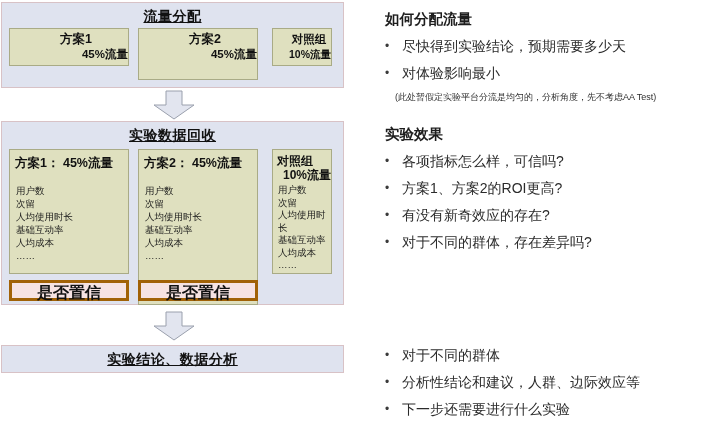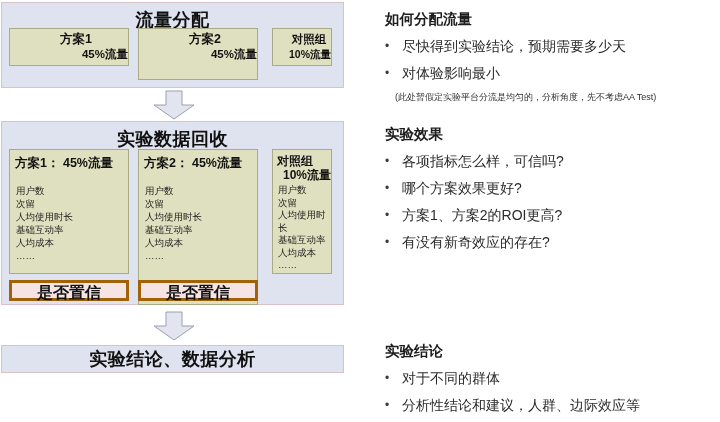--- a/index.html
+++ b/index.html
@@ -45,23 +45,24 @@
   }
   #panel-conclusion {
     top: 345px;
     width: 343px;
     height: 28px;
   }
 
   .panel-title {
     text-align: center;
     font-weight: bold;
-    font-size: 18px;
+    font-size: 14px;
     letter-spacing: 0.5px;
     color: #111;
+    text-decoration: underline;
   }
   #panel-alloc .panel-title { margin-top: 5px; }
   #panel-collect .panel-title { margin-top: 5px; }
   #panel-conclusion .panel-title {
     line-height: 26px;
     margin: 0;
   }
 
   
   .khaki {
@@ -298,27 +299,26 @@
       <li>尽快得到实验结论，预期需要多少天</li>
       <li>对体验影响最小</li>
     </ul>
     <p class="note">(此处暂假定实验平台分流是均匀的，分析角度，先不考虑AA Test)</p>
   </div>
 
   <div id="sec-2">
     <div class="sec-title">实验效果</div>
     <ul class="bullets">
       <li>各项指标怎么样，可信吗?</li>
-      <li>哪个方案效果更好?</li>
       <li>方案1、方案2的ROI更高?</li>
       <li>有没有新奇效应的存在?</li>
+      <li>对于不同的群体，存在差异吗?</li>
     </ul>
   </div>
 
   <div id="sec-3">
-    <div class="sec-title">实验结论</div>
     <ul class="bullets">
       <li>对于不同的群体</li>
       <li>分析性结论和建议，人群、边际效应等</li>
       <li>下一步还需要进行什么实验</li>
     </ul>
   </div>
 </div>
 
 </body></html>

